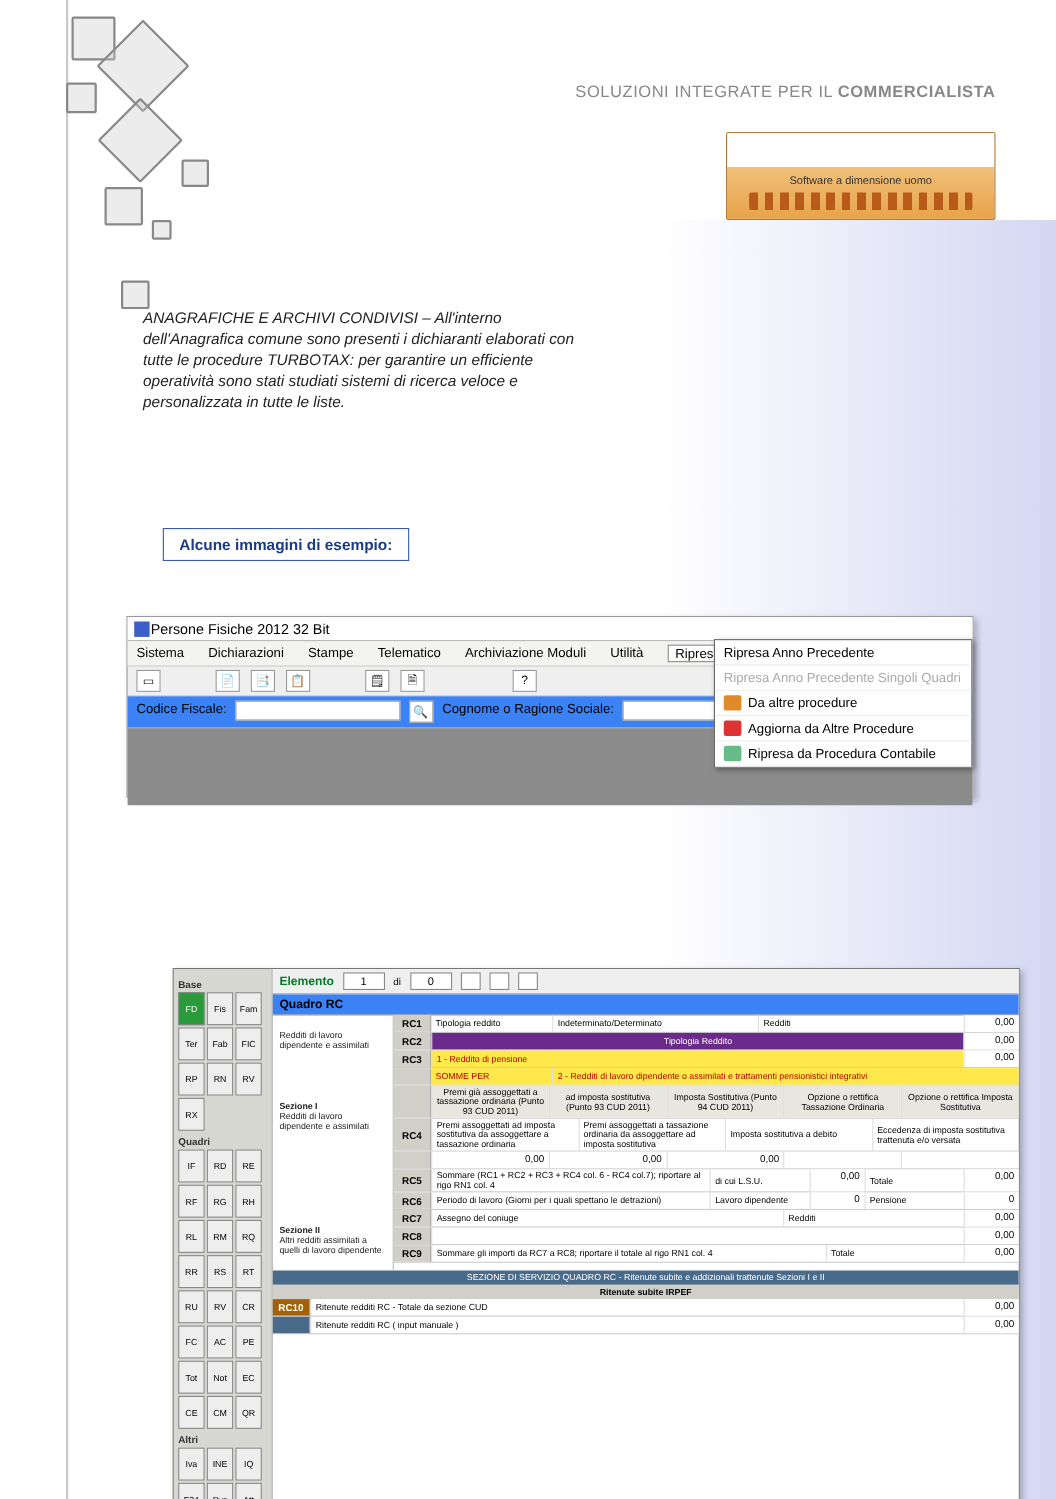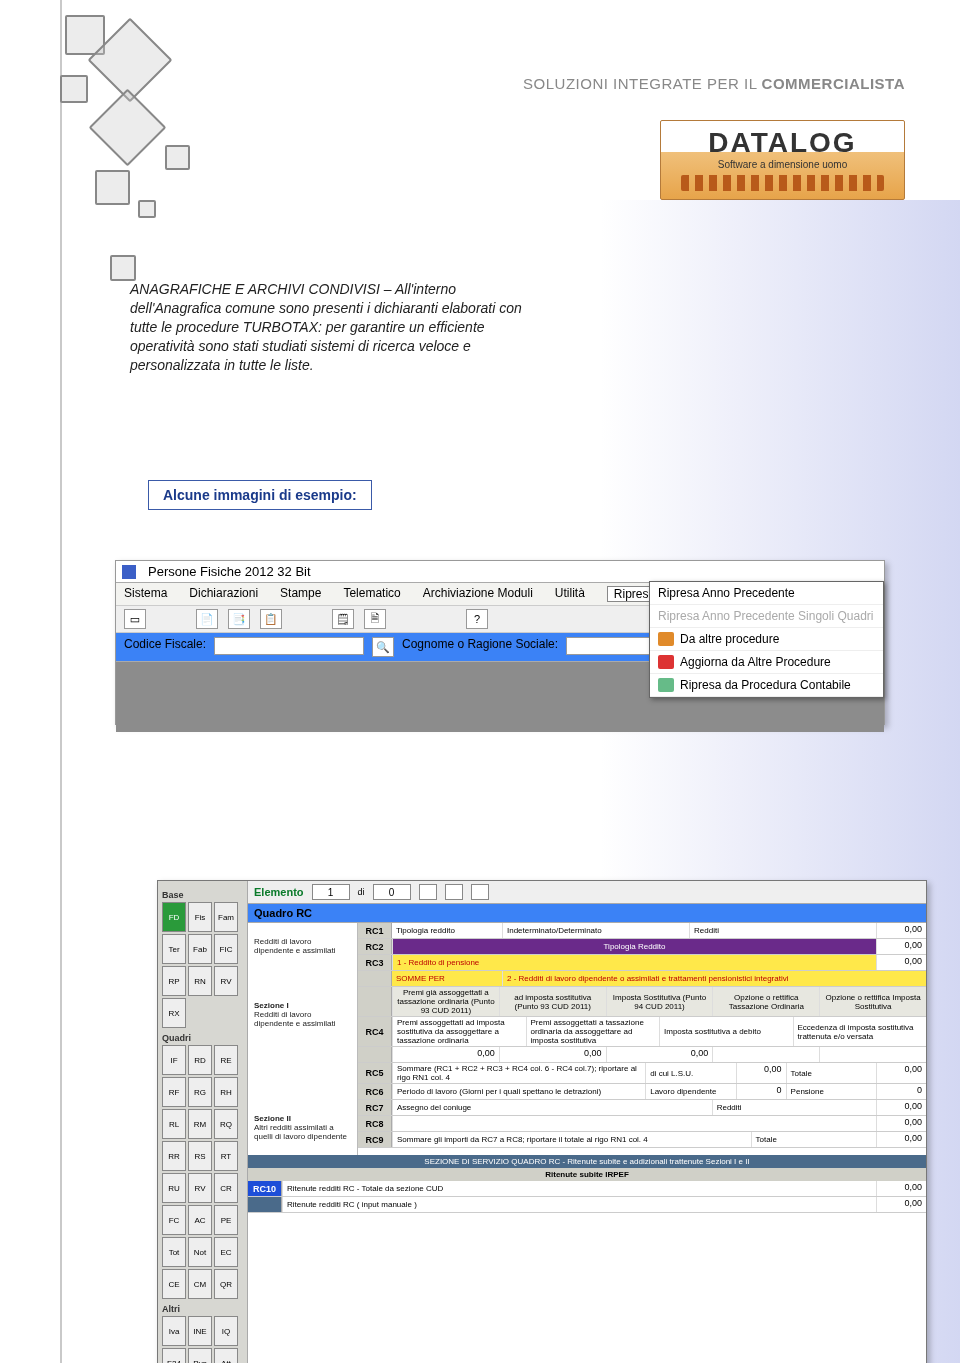--- a/index.html
+++ b/index.html
@@ -37,21 +37,21 @@
 .para { position:absolute; left:130px; top:280px; width:420px; font-size:14px; line-height:1.35; color:#222; font-style: italic; font-family: Arial, sans-serif; }
 
 
 .caption { position:absolute; left:148px; top:480px; border:1px solid #3a5aa8; background:#fff; padding:6px 14px; font-size:14px; color:#1a3a8a; font-weight:600; }
 
 
 .sidegrad { position:absolute; right:0; top:200px; width:360px; height:1163px; background: linear-gradient(90deg, rgba(170,175,230,0) 0%, rgba(170,175,230,.18) 35%, rgba(150,160,225,.42) 100%); }
 
 
 .shot1 { position:absolute; left:115px; top:560px; width:770px; height:165px; background:#efefef; border:1px solid #999; font-family: Tahoma, Arial, sans-serif; font-size:12px; color:#000; box-shadow: 3px 3px 6px rgba(0,0,0,.25); }
-.s1-title { background:#fff; padding:3px 6px; border-bottom:1px solid #aaa; font-size:13px; display:flex; align-items:center; gap:12px; }
+.s1-title { background:#fff; padding:3px 6px; border-bottom:1px solid #aaa; font-size:13px; display:flex; align-items:center; gap:1px; }
 .s1-title .ico { width:14px; height:14px; background:#3b5fc7; display:inline-block; }
 .s1-menu { display:flex; gap:22px; padding:3px 8px; background:#f3f3f0; border-bottom:1px solid #ccc; }
 .s1-menu span { cursor:default; }
 .s1-menu .boxed { border:1px solid #888; padding:0 6px; background:#fff; }
 .s1-tool { display:flex; gap:10px; padding:3px 8px; border-bottom:1px solid #ccc; align-items:center; }
 .ticon { width:22px; height:20px; border:1px solid #999; background:#fff; display:inline-flex; align-items:center; justify-content:center; font-size:11px; }
 .s1-fields { display:flex; gap:8px; padding:4px 8px; border-bottom:1px solid #aaa; background:#3b82f6; align-items:flex-start; }
 .s1-fields input { font-size:12px; height:18px; border:1px solid #999; background:#fff; padding:0 3px; }
 .s1-body { background:#8c8c8c; height:70px; }
 .s1-menuDrop { position:absolute; right:0; top:20px; width:235px; background:#fff; border:1px solid #666; box-shadow:2px 2px 5px rgba(0,0,0,.35); }
@@ -104,21 +104,20 @@
     <div class="sq sq8"></div>
 </div>
 
 <div class="sidegrad"></div>
 
 <div class="header-line">
   <span>SOLUZIONI INTEGRATE PER IL </span><span class="bold">COMMERCIALISTA</span>
 </div>
 
 <div class="logo">
-  <div class="dlg">DATALOG</div>
   <div class="sub">Software a dimensione uomo</div>
   <div class="bars"></div>
 </div>
 
 <div class="para">ANAGRAFICHE E ARCHIVI CONDIVISI – All'interno dell'Anagrafica comune sono presenti i dichiaranti elaborati con tutte le procedure TURBOTAX: per garantire un efficiente operatività sono stati studiati sistemi di ricerca veloce e personalizzata in tutte le liste.</div>
 
 <div class="caption">Alcune immagini di esempio:</div>
 
 <div class="shot1">
   <div class="s1-title">
@@ -348,21 +347,21 @@
             <div class="cell" style="flex:3">Sommare gli importi da RC7 a RC8; riportare il totale al rigo RN1 col. 4</div>
             <div class="cell">Totale</div>
             <div class="val">0,00</div>
           </div>
         </div>
       </div>
 
       <div class="sezbar">SEZIONE DI SERVIZIO QUADRO RC - Ritenute subite e addizionali trattenute Sezioni I e II</div>
       <div class="subbar">Ritenute subite IRPEF</div>
       <div class="rrow">
-        <div class="rc" style="background:#1d4ed8;color:#fff">RC10</div>
+        <div class="rc" style="background:#a16207;color:#fff">RC10</div>
         <div class="cell" style="flex:4">Ritenute redditi RC - Totale da sezione CUD</div>
         <div class="val">0,00</div>
       </div>
       <div class="rrow">
         <div class="rc" style="background:#4a6a8a"></div>
         <div class="cell" style="flex:4">Ritenute redditi RC ( input manuale )</div>
         <div class="val">0,00</div>
       </div>
     </div>
   </div>

